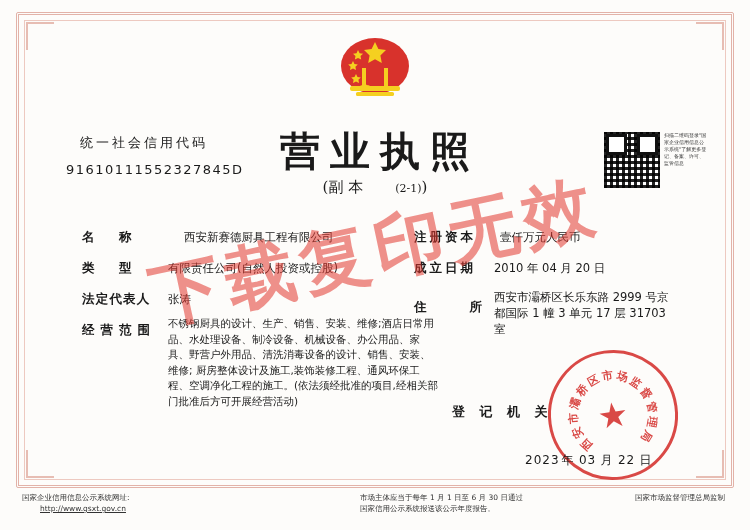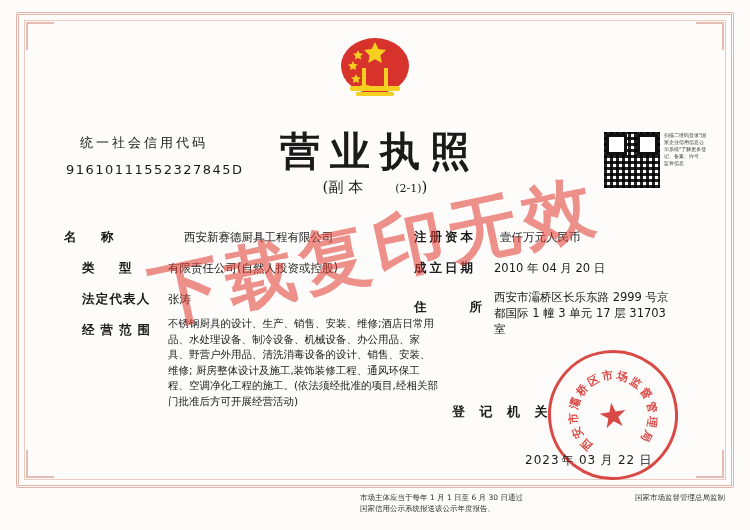--- a/index.html
+++ b/index.html
@@ -139,21 +139,21 @@
     color: #1a1a1a;
     letter-spacing: 6px;
     font-weight: bold;
   }
   .field-value {
     position: absolute;
     font-size: 11.5px;
     color: #1a1a1a;
     line-height: 17px;
   }
-  .lbl-name { left: 64px; top: 229px; }
+  .lbl-name { left: 82px; top: 229px; }
   .val-name { left: 184px; top: 229px; }
   .lbl-type { left: 82px; top: 260px; }
   .val-type { left: 168px; top: 260px; }
   .lbl-legal { left: 82px; top: 291px; letter-spacing: 1.2px; }
   .val-legal { left: 168px; top: 291px; }
   .lbl-scope { left: 82px; top: 322px; }
   .val-scope { left: 168px; top: 316px; width: 270px; font-size: 10.5px; line-height: 15.5px; }
 
   .lbl-capital { left: 414px; top: 229px; letter-spacing: 3px; }
   .val-capital { left: 500px; top: 229px; }
@@ -347,20 +347,24 @@
       </div>
   </div>
 
   <div class="date-line">
     <span class="d">2023</span><span class="u">年</span><span class="d">03</span><span class="u">月</span><span class="d">22</span><span class="u">日</span>
   </div>
 
   <div class="watermark">下载复印无效</div>
 
   <div class="footer">
+    <div class="f-left">
+      <span>国家企业信用信息公示系统网址:</span>
+      <span class="url">http://www.gsxt.gov.cn</span>
+    </div>
     <div class="f-center">
       <div>市场主体应当于每年 1 月 1 日至 6 月 30 日通过</div>
       <div>国家信用公示系统报送该公示年度报告。</div>
     </div>
     <div class="f-right">国家市场监督管理总局监制</div>
   </div>
 
 </div>
 
 </body></html>

